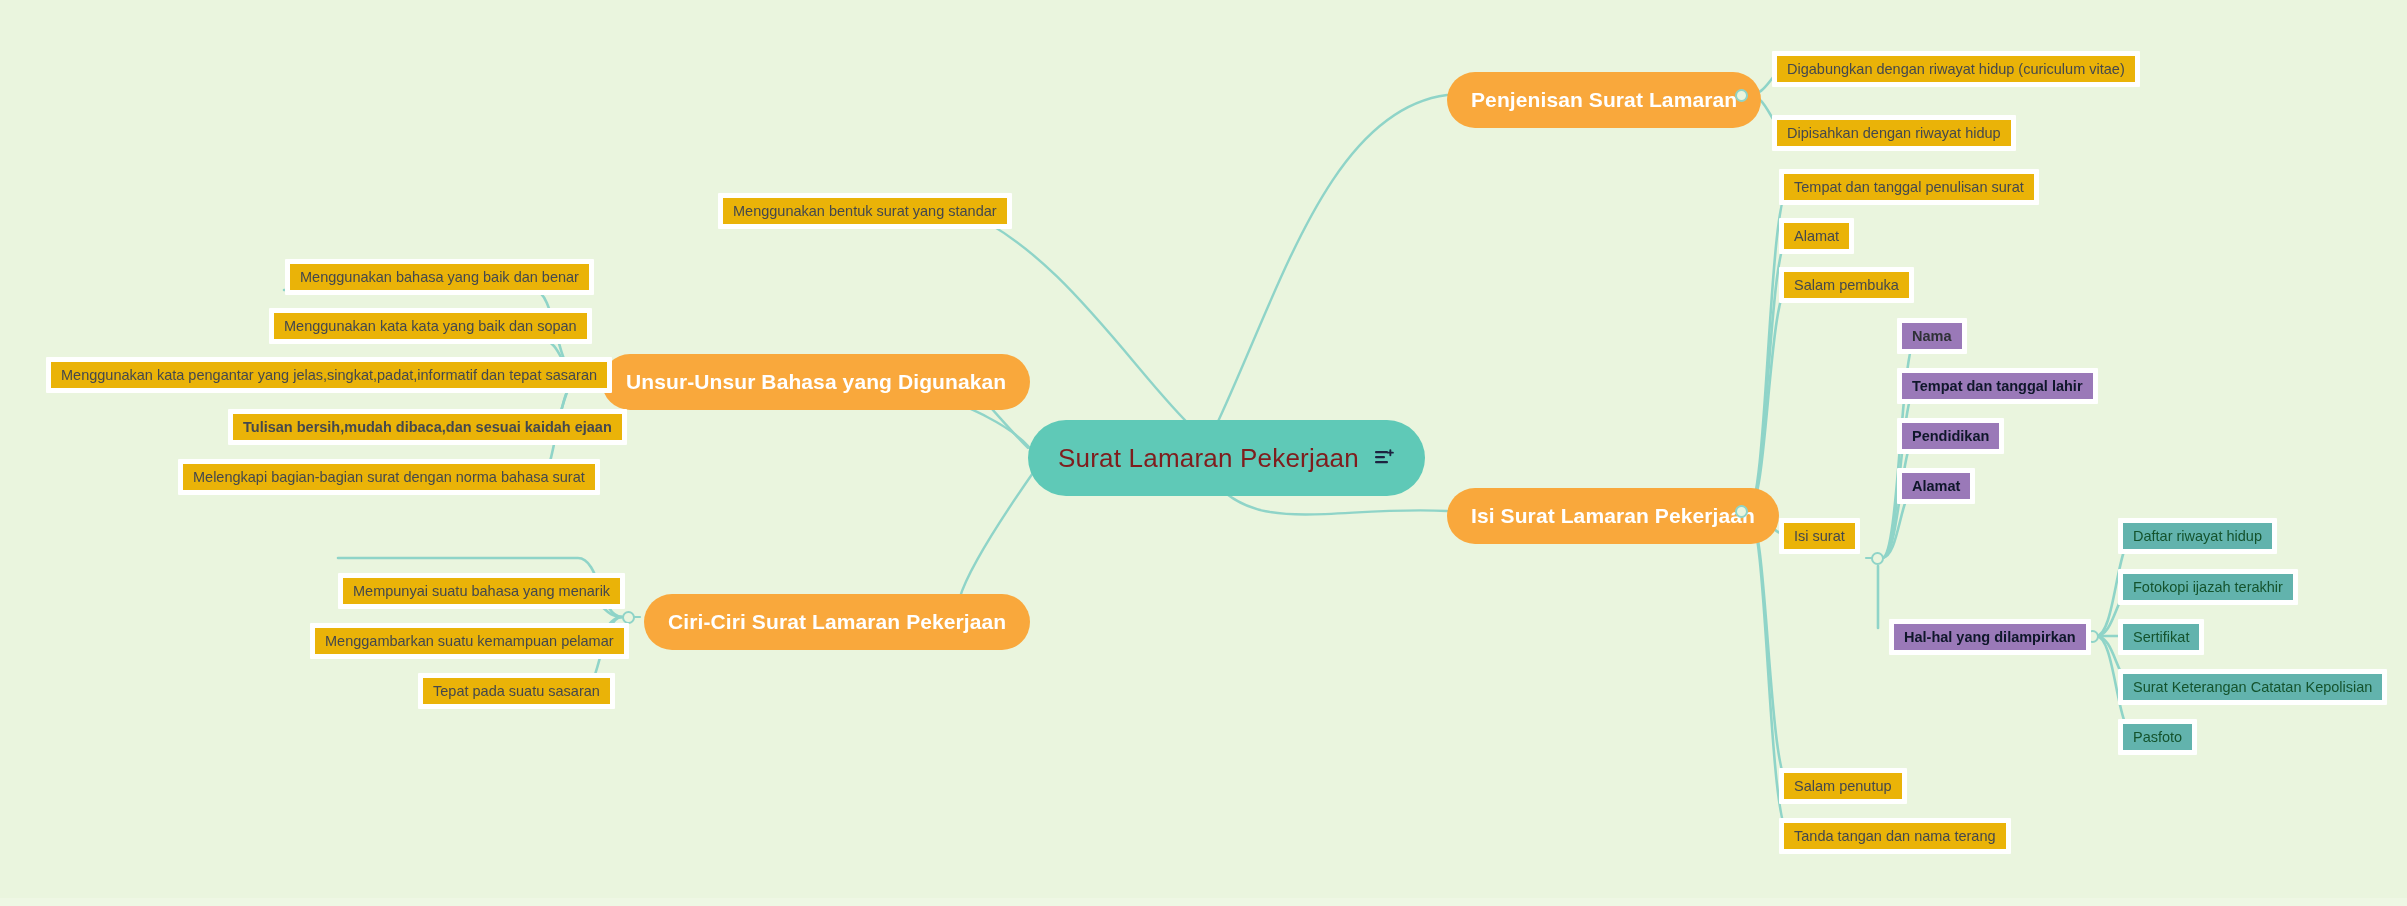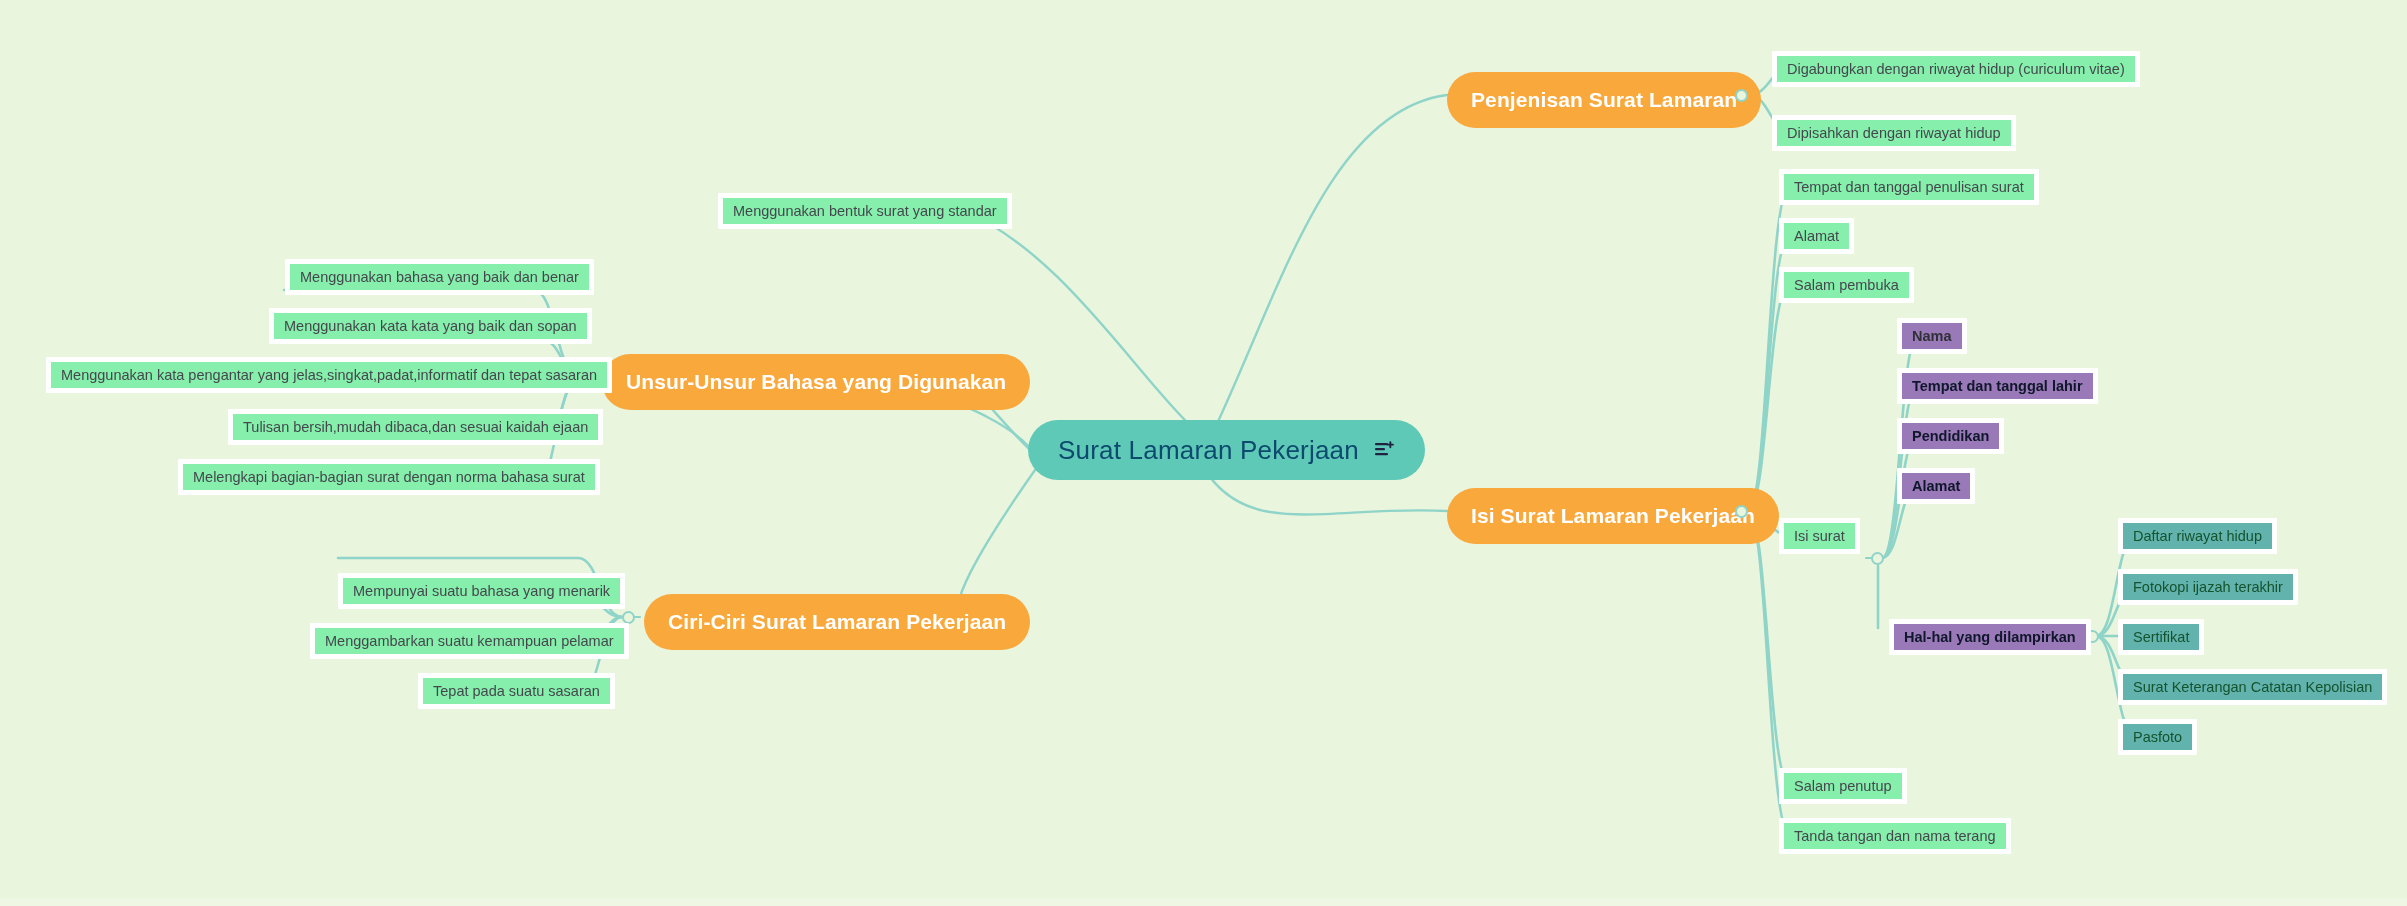--- a/index.html
+++ b/index.html
@@ -26,24 +26,24 @@
     position: absolute;
     box-sizing: border-box;
     white-space: nowrap;
     display: flex;
     align-items: center;
   }
 
   
   .root {
     background: #5fc9b7;
-    color: #0c4a6e;
+    color: #7f1d1d;
     border-radius: 46px;
     padding: 0 30px;
-    height: 60px;
+    height: 76px;
     font-size: 26px;
     letter-spacing: .2px;
     gap: 16px;
   }
   .root .root-label { display:block; }
   .root .note-icon { display:flex; align-items:center; }
 
   
   .branch {
     background: #f9a83c;
@@ -64,21 +64,21 @@
   }
   .leaf .fill {
     display: flex;
     align-items: center;
     height: 26px;
     padding: 0 10px;
     font-size: 14.5px;
     color: #44484d;
     box-sizing: border-box;
   }
-  .leaf.pink  .fill { background: #86efac; }
+  .leaf.pink  .fill { background: #eab308; }
   .leaf.purple .fill { background: #9a79b8; color:#0f172a;font-weight:bold; }
   .leaf.teal  .fill { background: #62b3ad; color:#14532d; }
   .leaf.bold  .fill { font-weight: bold; color:#2f3136; }
 
   
   .dot {
     position: absolute;
     width: 13px;
     height: 13px;
     border-radius: 50%;
@@ -268,21 +268,21 @@
   </div>
   <div class="node leaf pink" style="left:285px; top:259px;">
     <span class="fill">Menggunakan bahasa yang baik dan benar</span>
   </div>
   <div class="node leaf pink" style="left:269px; top:308px;">
     <span class="fill">Menggunakan kata kata yang baik dan sopan</span>
   </div>
   <div class="node leaf pink" style="left:46px; top:357px;">
     <span class="fill">Menggunakan kata pengantar yang jelas,singkat,padat,informatif dan tepat sasaran</span>
   </div>
-  <div class="node leaf pink" style="left:228px; top:409px;">
+  <div class="node leaf pink" style="left:228px; top:409px;font-weight:bold;">
     <span class="fill">Tulisan bersih,mudah dibaca,dan sesuai kaidah ejaan</span>
   </div>
   <div class="node leaf pink" style="left:178px; top:459px;">
     <span class="fill">Melengkapi bagian-bagian surat dengan norma bahasa surat</span>
   </div>
 
   <div class="node leaf pink" style="left:338px; top:573px;">
     <span class="fill">Mempunyai suatu bahasa yang menarik</span>
   </div>
   <div class="node leaf pink" style="left:310px; top:623px;">

